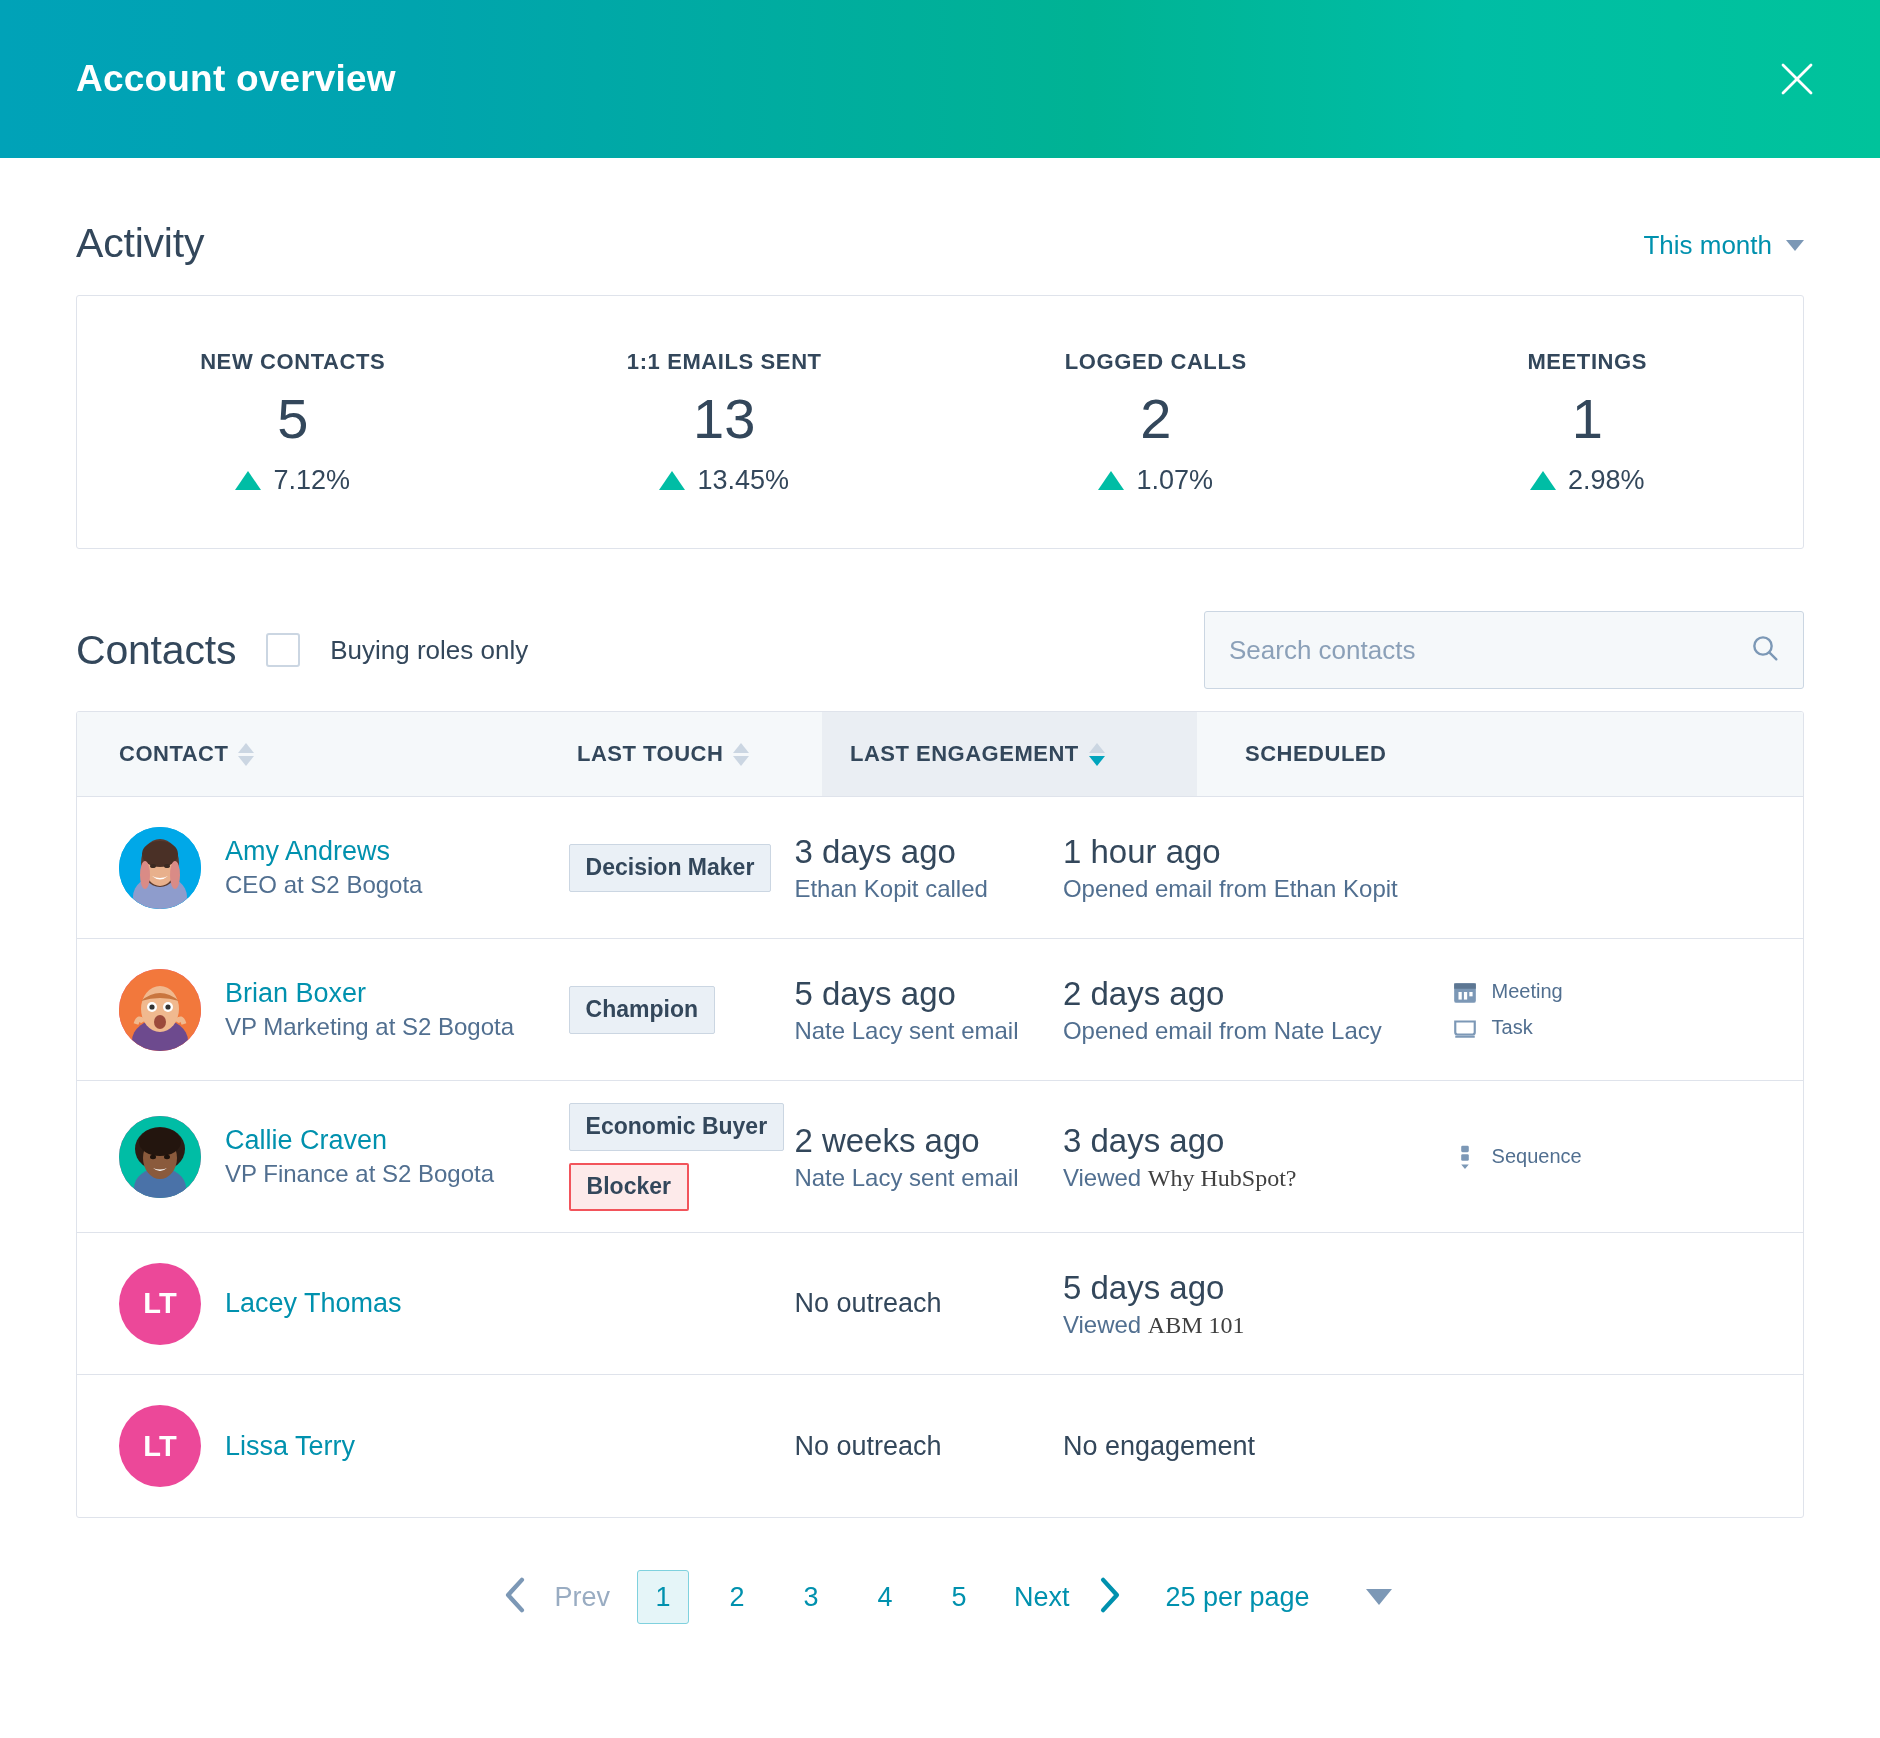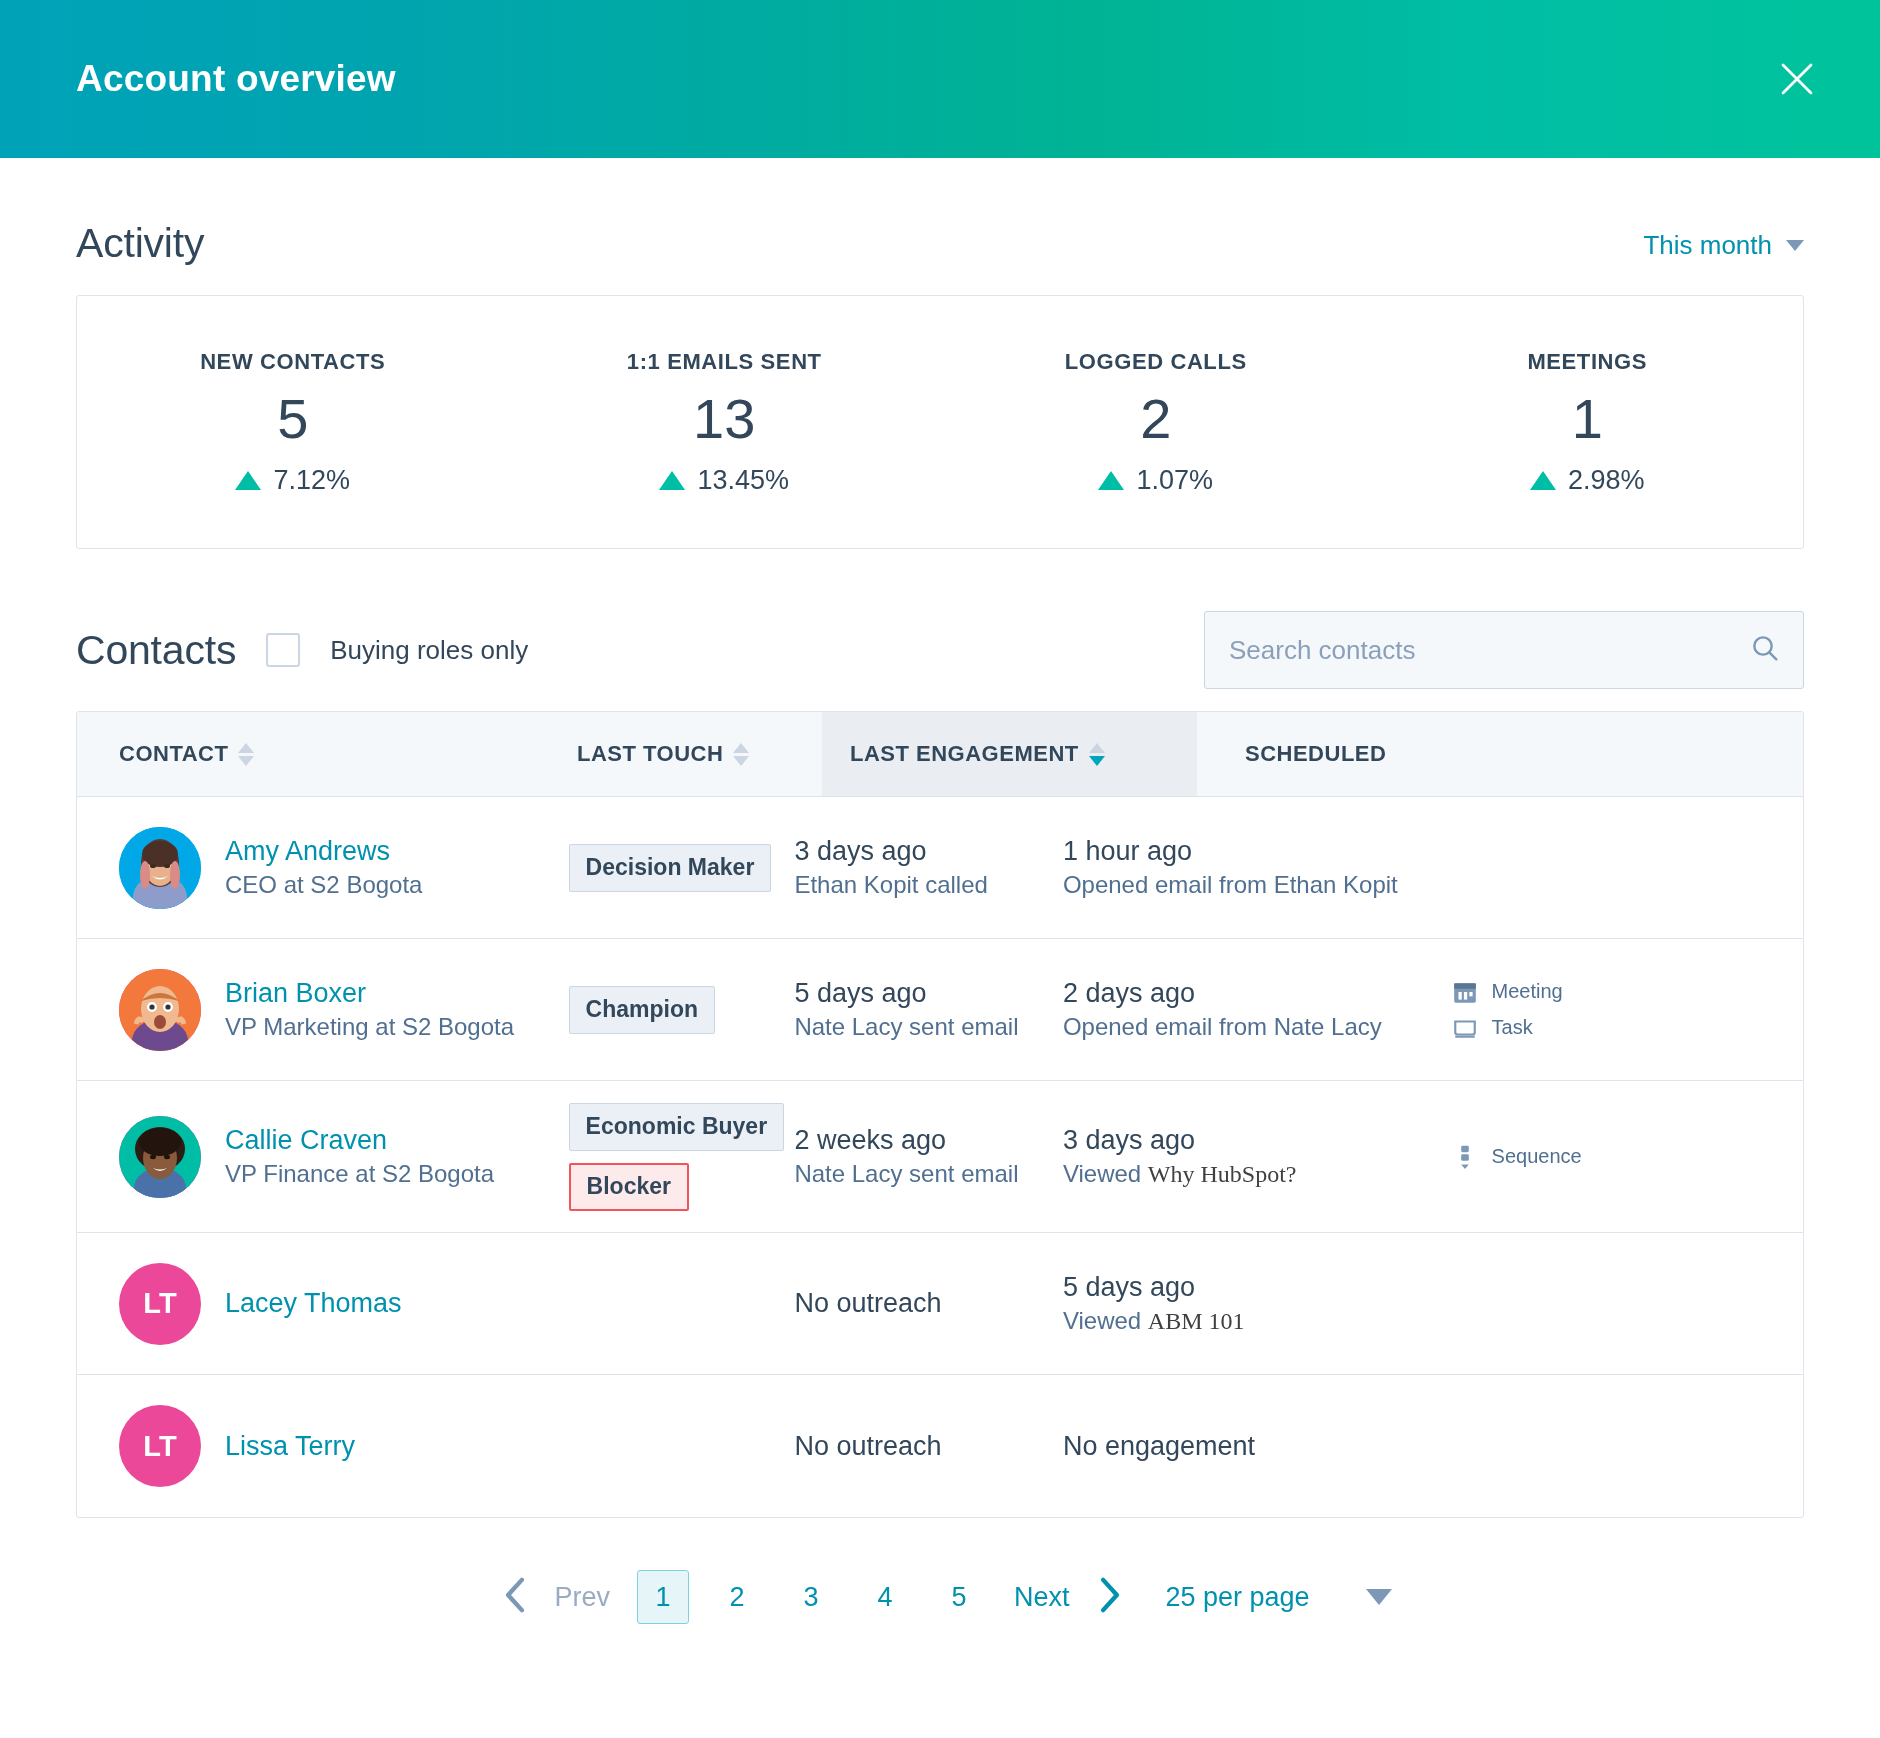--- a/index.html
+++ b/index.html
@@ -197,21 +197,21 @@
     font-size: 23px; font-weight: 700; color: #33475b;
     background: #eaf0f6; border: 1px solid #cbd6e2; border-radius: 2px;
     cursor: pointer;
   }
   .badge.blocker {
     background: #fdeaea; border: 2px solid #f2545b; color: #33475b;
   }
   .badge-stack { display: flex; flex-direction: column; gap: 12px; align-items: flex-start; }
 
   .two-line { display:flex; flex-direction: column; gap: 4px; }
-  .tl-main { font-size: 27px; color: #33475b; font-weight: 400; }
+  .tl-main { font-size: 33px; color: #33475b; font-weight: 400; }
   .tl-sub { font-size: 24px; color: #516f90; font-weight: 300; }
   .tl-sub a { color: #404040; text-decoration: none; font-weight: 400; cursor: pointer; font-family: Liberation Serif, serif; }
   .single-line { font-size: 27px; color: #33475b; font-weight: 300; }
 
   .sched-stack { display:flex; flex-direction: column; gap: 10px; }
   .sched-item { display:flex; align-items:center; gap: 14px; font-size: 20px; color: #516f90; font-weight: 300; cursor: pointer; }
   .sched-item svg { display:block; flex:none; }
 
   
   .pagination {

